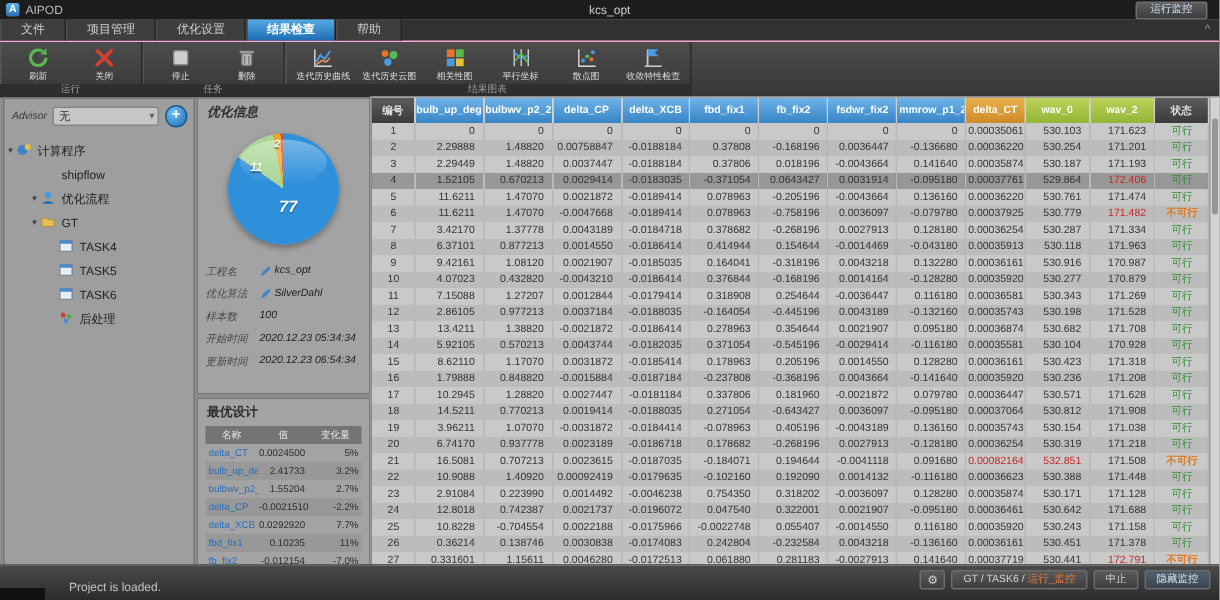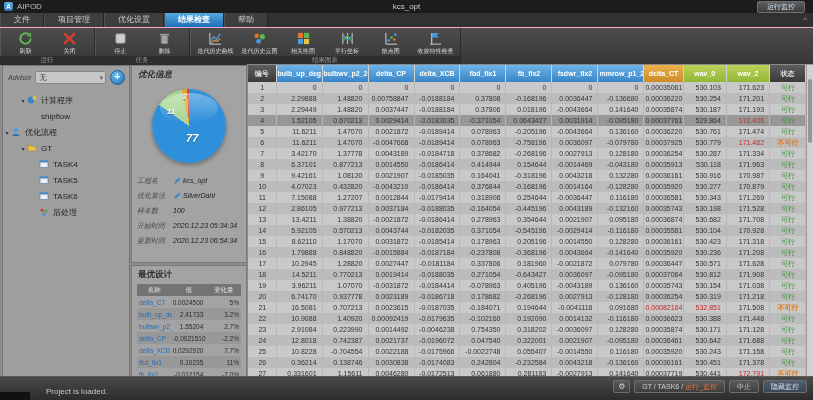--- a/index.html
+++ b/index.html
@@ -239,36 +239,36 @@
 <div class="left-panel">
   <div class="lp-head">
     <span class="lp-label">Advisor</span>
     <div class="lp-select">
       <span>无</span>
       <span class="chev">▾</span>
     </div>
     <div class="lp-plus">+</div>
   </div>
   <div class="tree">
-      <div class="tree-row" style="padding-left: 16px;">
+      <div class="tree-row" style="padding-left: 0;">
         <span class="t-arrow">▾</span>
         <span class="t-icon">
           <svg viewBox="0 0 10 10">
             <circle cx="4" cy="5" r="3.4" fill="#3d85c8"></circle>
             <circle cx="7.5" cy="3" r="2" fill="#e8c040"></circle>
           </svg>
         </span>
         <span>计算程序</span>
       </div>
       <div class="tree-row" style="padding-left: 16px;">
         <span class="t-arrow"></span>
         <span class="t-icon"></span>
         <span>shipflow</span>
       </div>
-      <div class="tree-row" style="padding-left: 0;">
+      <div class="tree-row" style="padding-left: 16px;">
         <span class="t-arrow">▾</span>
         <span class="t-icon">
           <svg viewBox="0 0 10 10">
             <circle cx="5" cy="3" r="2.2" fill="#4a9ae0"></circle>
             <path d="M1.5 9c.5-2.6 6.5-2.6 7 0z" fill="#2f6fae"></path>
           </svg>
         </span>
         <span>优化流程</span>
       </div>
       <div class="tree-row" style="padding-left: 16px;">

